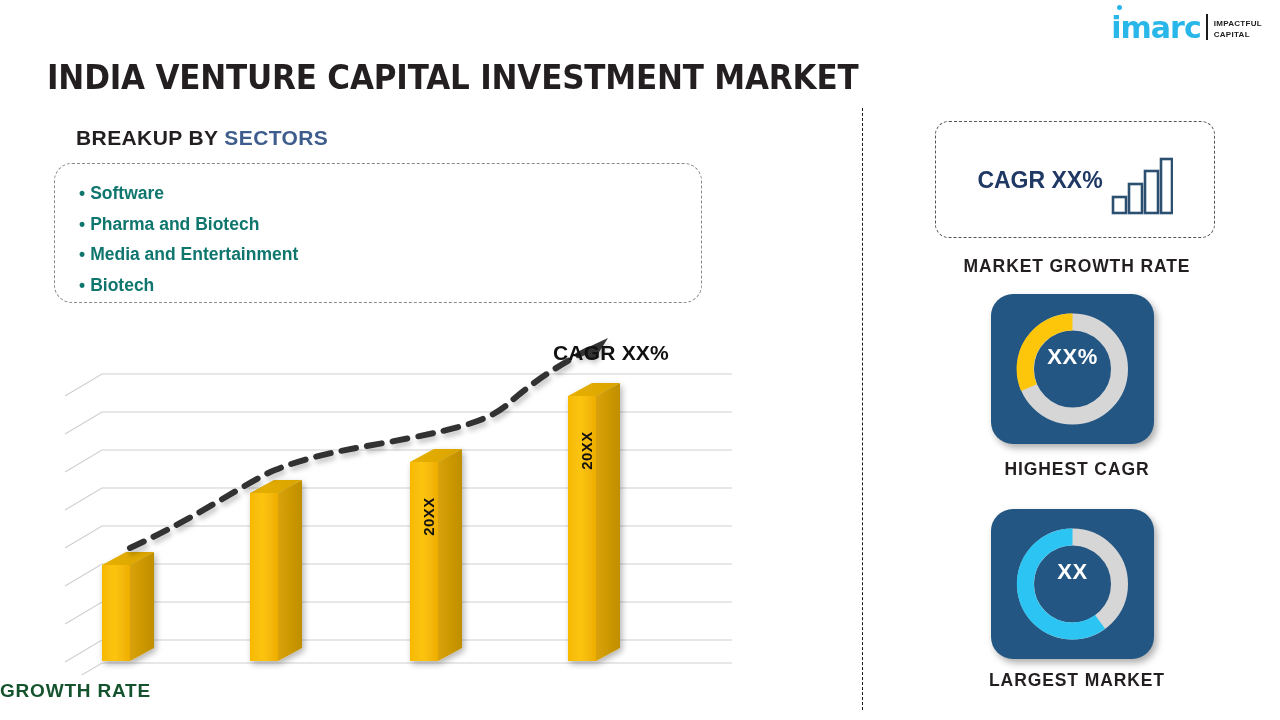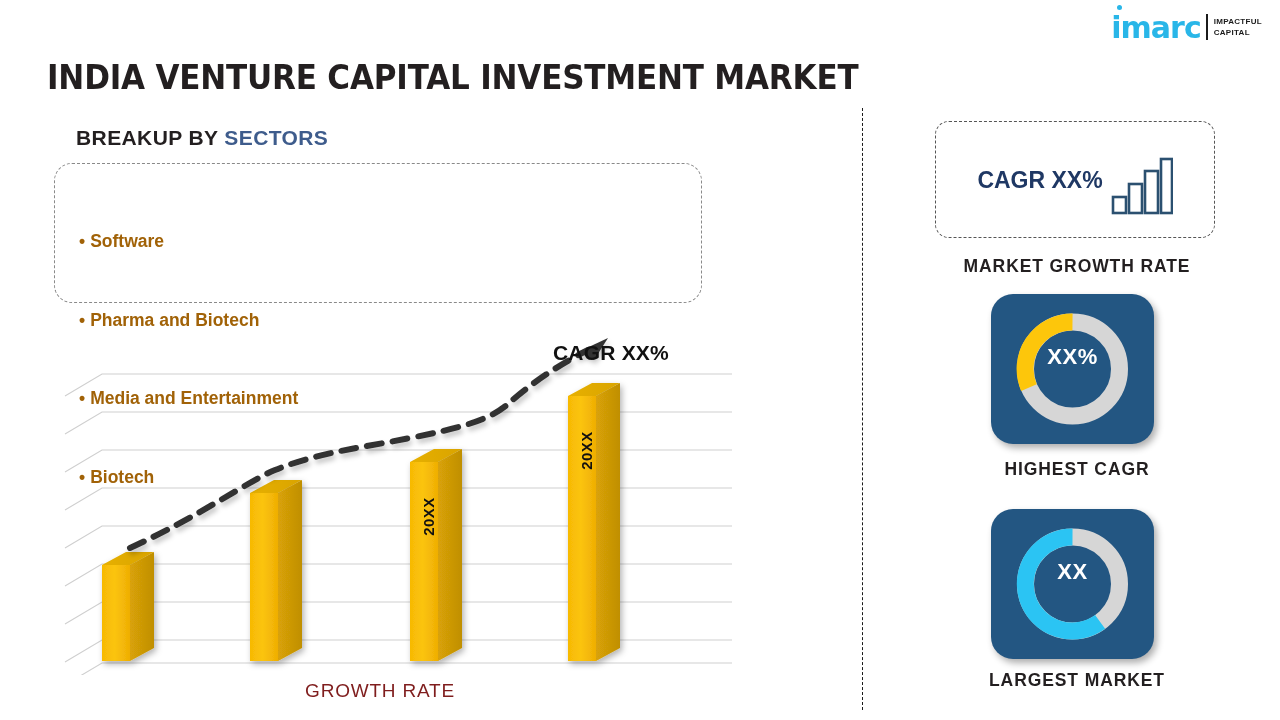--- a/index.html
+++ b/index.html
@@ -6,21 +6,21 @@
   body{
     width:1280px;height:720px;
     background:#ffffff;
     font-family:"Liberation Sans", sans-serif;
     overflow:hidden;
     position:relative;
   }
   #page{position:relative;width:1280px;height:720px;background:#fff;overflow:hidden;}
 
   
-  .logo{position:absolute;top:14px;right:18px;display:flex;align-items:center;}
+  .logo{position:absolute;top:14px;right:18px;display:flex;align-items:flex-end;}
   .logo-mark{position:relative;}
   .logo-word{
     font-family:"DejaVu Sans", sans-serif;
     font-size:30px;font-weight:700;letter-spacing:-1px;
     color:#29B6E8;line-height:28px;
   }
   .logo-dot{
     position:absolute;top:-9px;left:6px;width:5px;height:5px;border-radius:50%;
     background:#29B6E8;
   }
@@ -48,36 +48,36 @@
   }
   .breakup-head .accent{color:#3E5C8C;margin-top:24px;}
 
   
   .sectors-box{
     position:absolute;left:54px;top:163px;width:648px;height:140px;
     border:1.5px dashed #8a8a8a;border-radius:18px;
     box-sizing:border-box;padding:14px 0 0 24px;
   }
   .sector-item{
-    font-size:17.5px;font-weight:700;color:#a16207;
-    line-height:30.5px;white-space:nowrap;margin-top:48px;
+    font-size:17.5px;font-weight:700;color:#0f766e;
+    line-height:30.5px;white-space:nowrap;
   }
   .sector-item .bullet{margin-right:5px;}
 
   
   .chart{position:absolute;left:60px;top:330px;width:700px;height:345px;}
   .chart svg{display:block;}
   .cagr-callout{
     position:absolute;left:553px;top:341px;
     font-size:21px;font-weight:700;color:#111;
     letter-spacing:.2px;white-space:nowrap;
   }
   .growth-label{
-    position:absolute;left:0;top:680px;width:760px;text-align:center;
-    font-size:19px;font-weight:400;color:#7f1d1d;letter-spacing:.8px;
+    position:absolute;left:0;top:680px;width:760px;text-align:left;
+    font-size:19px;font-weight:700;color:#14532d;letter-spacing:.8px;
   }
   .bar-tag{
     position:absolute;
     font-size:15px;font-weight:700;color:#111;
     transform:rotate(-90deg);transform-origin:center center;
     white-space:nowrap;letter-spacing:.5px;
   }
 
   
   .divider{

